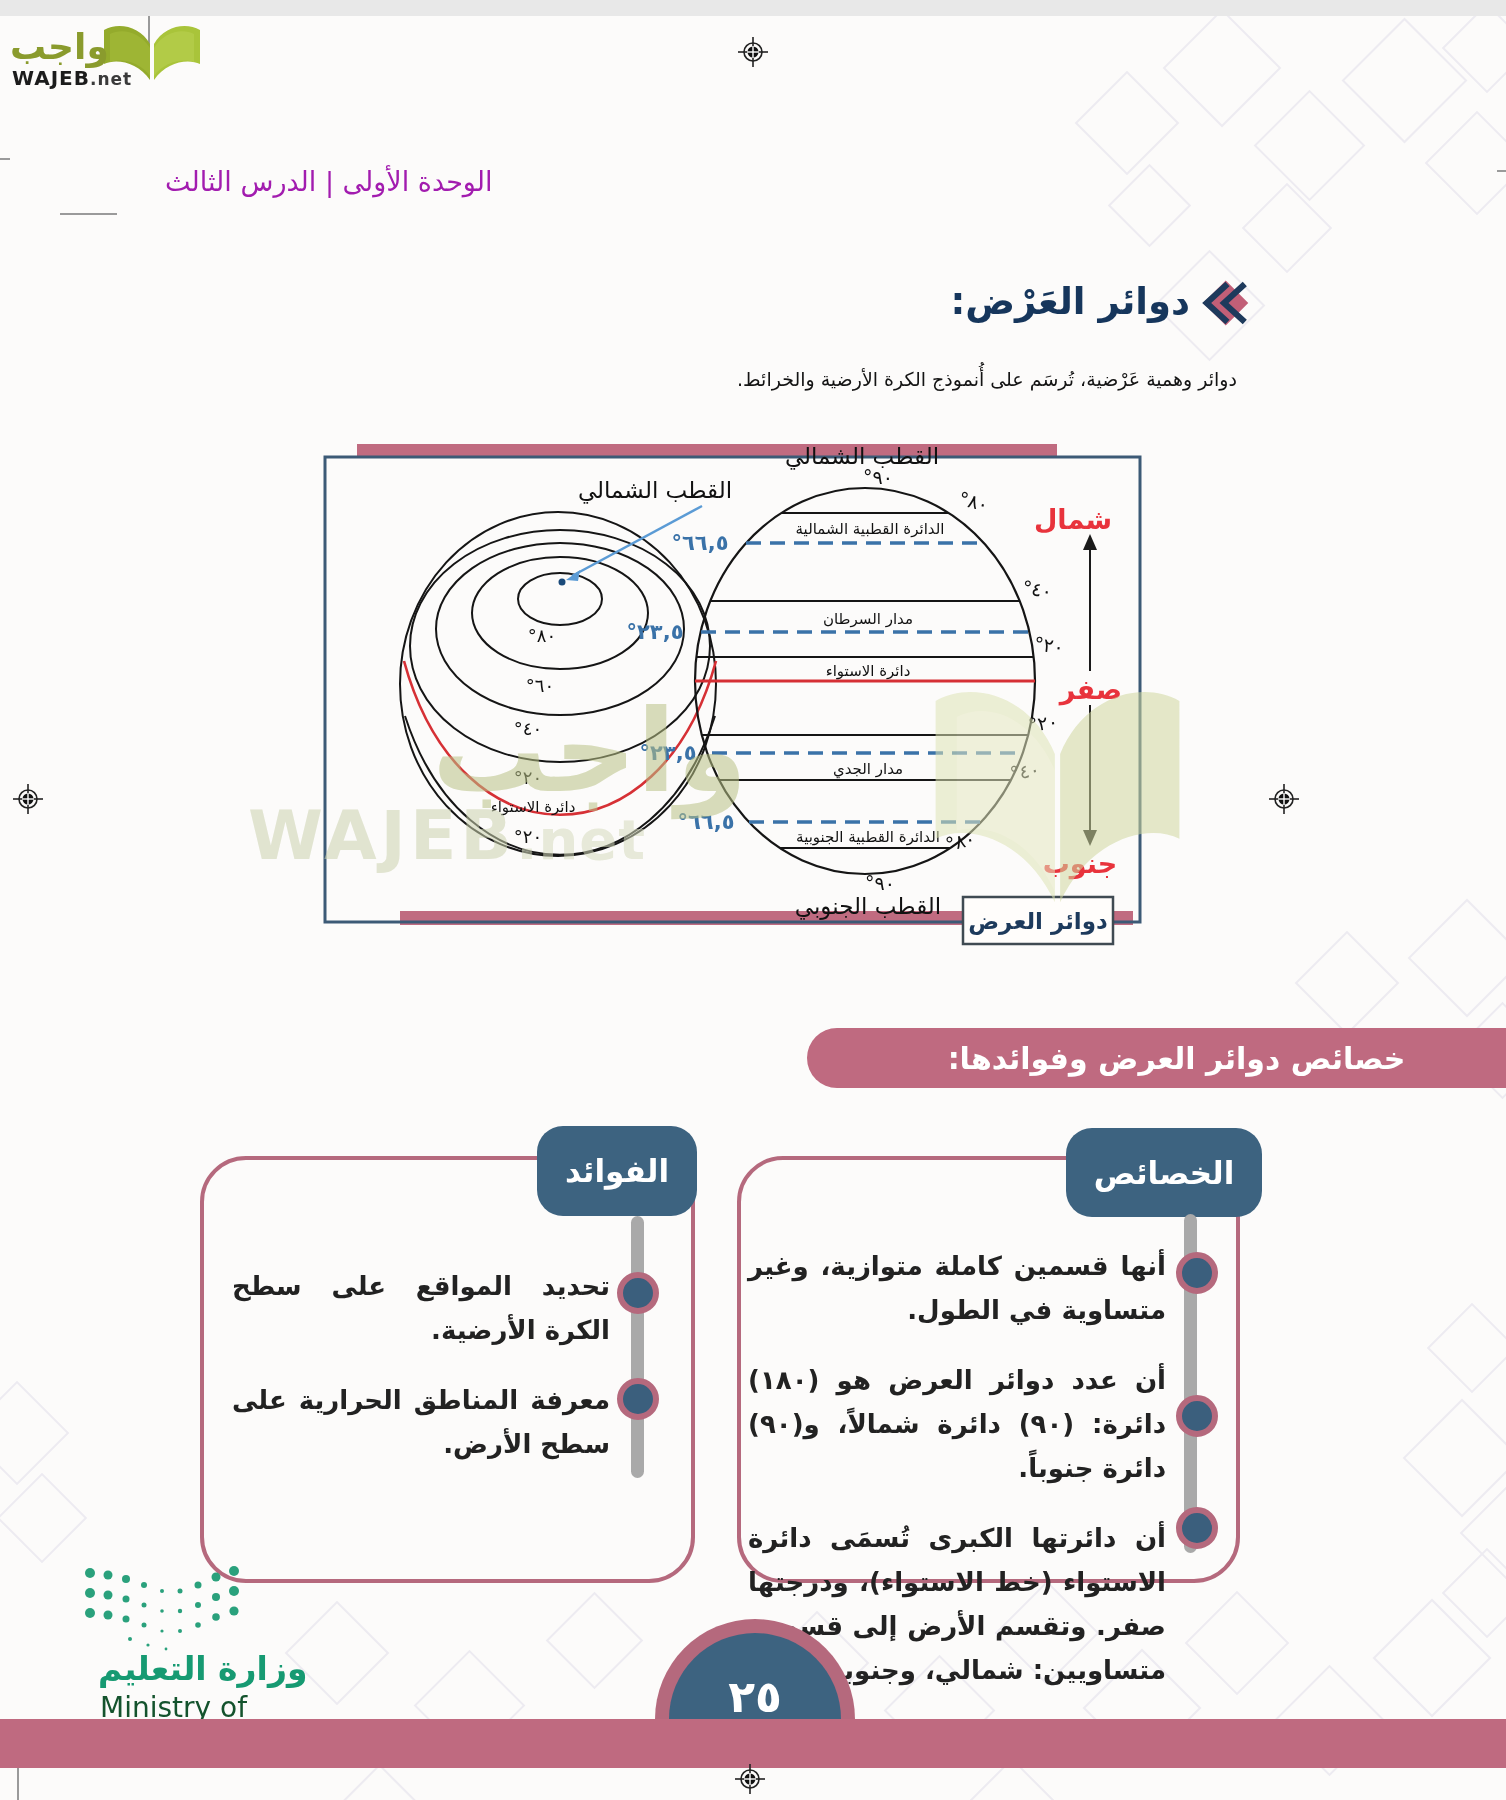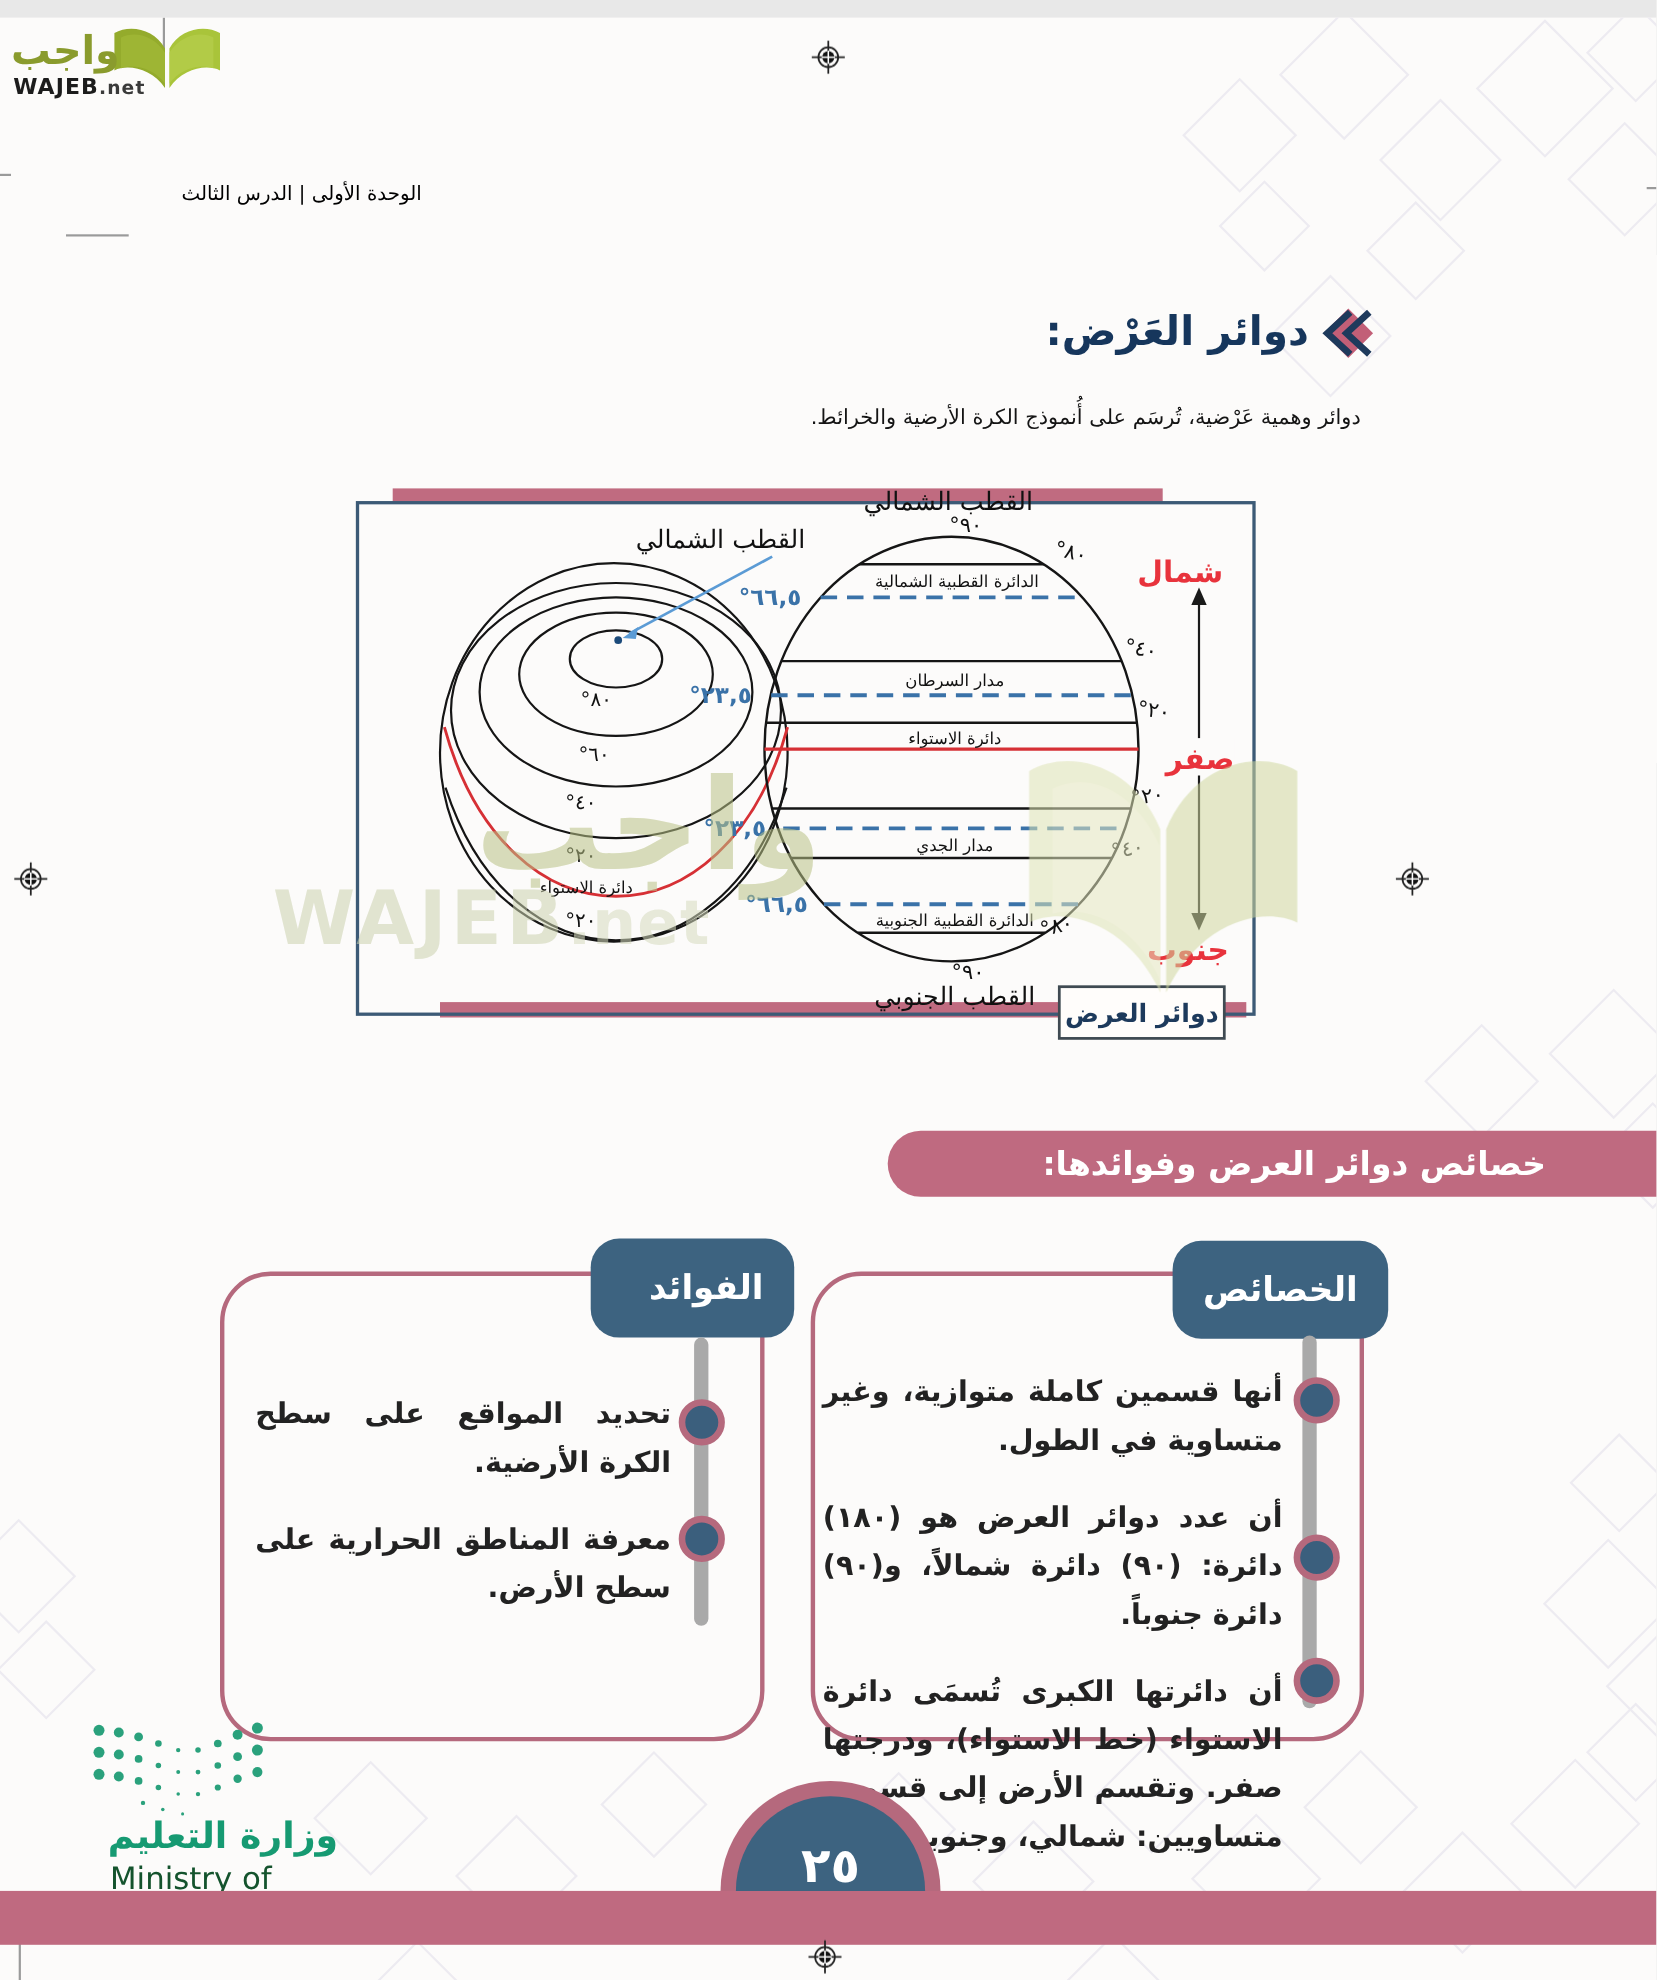--- a/index.html
+++ b/index.html
@@ -8,21 +8,21 @@
   .abs{position:absolute;}
   
   .diamond{position:absolute;border:2px solid #edebf1;transform:rotate(45deg);background:transparent;}
   
   .trimline{position:absolute;background:#9a9a9a;}
   
   .logo-ar{font-size:36px;font-weight:bold;color:#8a9b2d;}
   .logo-latin{font-size:20px;font-weight:bold;color:#1c1c1c;letter-spacing:1px;}
   .logo-latin .tld{color:#3a3a3a;font-size:17px;}
   
-  .breadcrumb{font-size:18px;color:#000000;direction:rtl;}
+  .breadcrumb{font-size:27px;color:#a21caf;direction:rtl;}
   
   .page-title{font-size:37px;font-weight:bold;color:#16365c;direction:rtl;}
   .intro{font-size:19px;color:#141414;direction:rtl;text-align:right;font-weight:500;}
   
   .banner{background:#bf6a80;border-radius:34px 0 0 34px;color:#ffffff;
           font-size:30px;font-weight:bold;direction:rtl;display:flex;align-items:center;
           justify-content:center;padding-left:20px;}
   
   .card-box{border:4px solid #b5697d;border-radius:46px;background:transparent;}
   .card-header{background:#3d6380;border-radius:26px;color:#fff;display:flex;align-items:center;
@@ -226,21 +226,21 @@
   <div class="bullet-dot" style="left:1176px;top:1236px;"></div>
   <div class="bullet-dot" style="left:1176px;top:1379px;"></div>
   <div class="bullet-dot" style="left:1176px;top:1491px;"></div>
   <div class="abs card-text" style="left:748px;top:1228px;width:418px;">
     <p>أنها قسمين كاملة متوازية، وغير متساوية في الطول.</p>
     <p>أن عدد دوائر العرض هو (١٨٠) دائرة: (٩٠) دائرة شمالاً، و(٩٠) دائرة جنوباً.</p>
     <p>أن دائرتها الكبرى تُسمَى دائرة الاستواء (خط الاستواء)، ودرجتها صفر. وتقسم الأرض إلى قسمين متساويين: شمالي، وجنوبي.</p>
   </div>
 
   <div class="abs card-box" style="left:200px;top:1140px;width:487px;height:419px;"></div>
-  <div class="abs card-header" style="left:537px;top:1110px;width:160px;height:90px;padding-left:25px;">الفوائد</div>
+  <div class="abs card-header" style="left:537px;top:1110px;width:160px;height:90px;">الفوائد</div>
   <div class="abs timeline" style="left:631px;top:1200px;width:13px;height:262px;"></div>
   <div class="bullet-dot" style="left:617px;top:1256px;"></div>
   <div class="bullet-dot" style="left:617px;top:1362px;"></div>
   <div class="abs card-text" style="left:232px;top:1248px;width:378px;">
     <p>تحديد المواقع على سطح الكرة الأرضية.</p>
     <p>معرفة المناطق الحرارية على سطح الأرض.</p>
   </div>
 
   <div class="abs" style="left:80px;top:1545px;width:300px;height:200px;">
     <svg width="230" height="95" viewBox="0 0 230 95">

